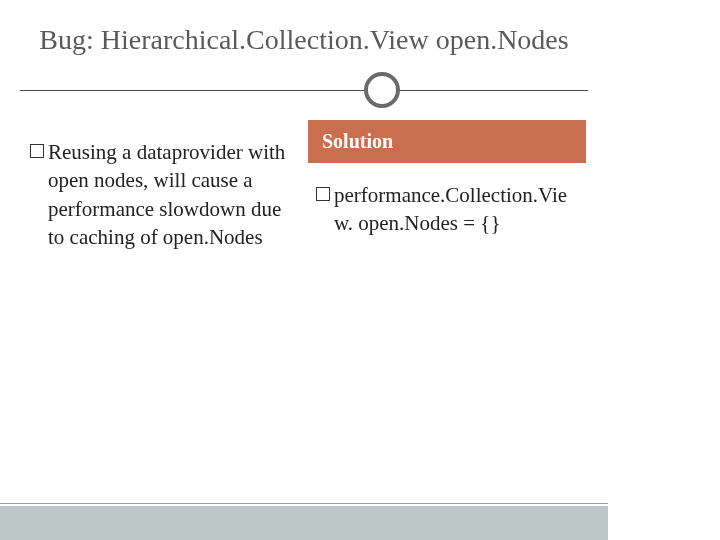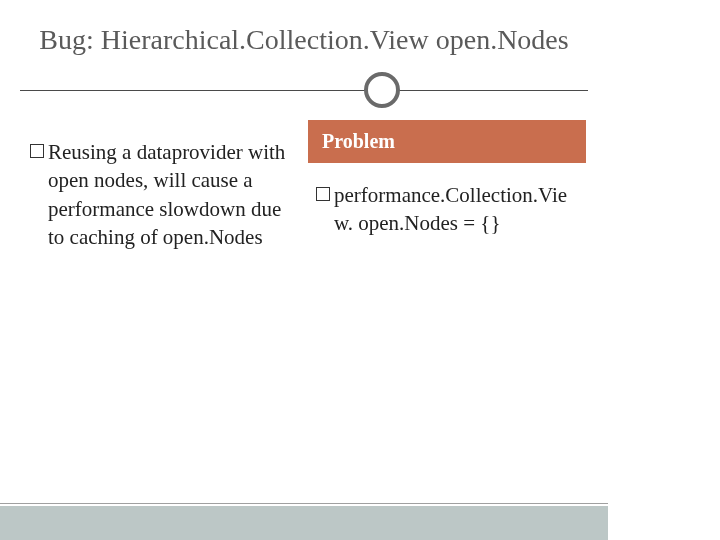--- a/index.html
+++ b/index.html
@@ -32,21 +32,21 @@
   <div class="columns">
     <div class="col">
       <div class="col-body">
         <div class="bullet-item">
           <span class="bullet-icon"></span>
           <span class="bullet-text">Reusing a dataprovider with open nodes, will cause a performance slowdown due to caching of open.Nodes</span>
         </div>
       </div>
     </div>
     <div class="col">
-      <div class="col-header">Problem</div>
+      <div class="col-header">Solution</div>
       <div class="col-body">
         <div class="bullet-item">
           <span class="bullet-icon"></span>
           <span class="bullet-text">performance.Collection.View. open.Nodes = {}</span>
         </div>
       </div>
     </div>
   </div>
   <div class="bottom-sep2"></div>
   <div class="bottom-sep"></div>

